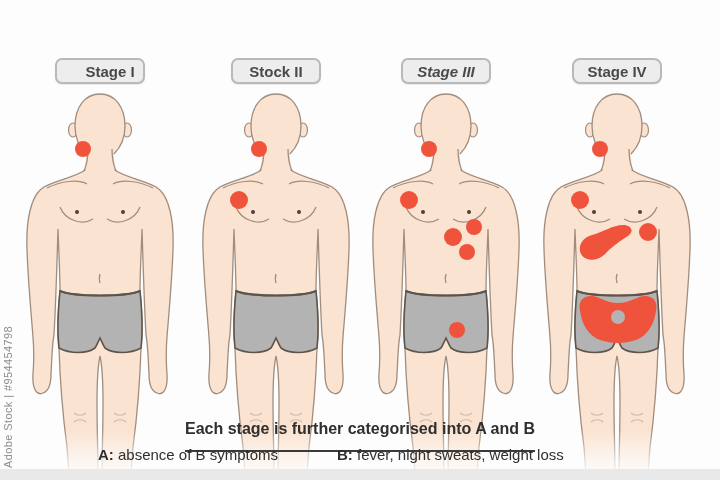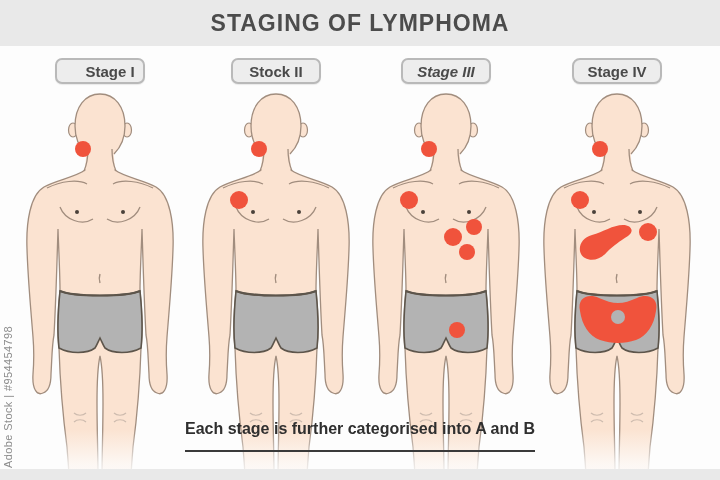--- a/index.html
+++ b/index.html
@@ -79,23 +79,20 @@
 
         <path fill="#b3b3b3" stroke="#5d554b" stroke-width="1.6" d="M46,206 C60,212 112,212 126,206 C128,226 129,246 127,263 C116,269 99,269 91,263 C89,260 88,257 86,253 C84,257 83,260 81,263 C73,269 56,269 45,263 C43,246 44,226 46,206 Z"></path>
         <path fill="none" stroke="#5d554b" stroke-width="2.2" d="M46,206 C60,212 112,212 126,206"></path>
 
         <path fill="none" stroke="#cdbbae" stroke-width="1.2" d="M60,328 C63,331 69,331 72,328 M60,337 C63,334 69,334 72,337"></path>
         <path fill="none" stroke="#cdbbae" stroke-width="1.2" d="M100,328 C103,331 109,331 112,328 M100,337 C103,334 109,334 112,337"></path>
       </g>
     </defs>
   </svg>
 
-  <div class="banner">
-    <div class="title">STAGING OF LYMPHOMA</div>
-  </div>
 
   <div id="figures">
       <div class="stage-btn" style="left: 55px; padding-left: 20px;">Stage I</div>
       <svg class="figure-svg" viewBox="0 0 172 392" style="left: 14px;">
         <use href="#figure-base"></use>
         <circle cx="69" cy="64" r="8" fill="#f0533c"></circle>
         <rect x="0" y="344" width="172" height="48" fill="url(#legFade)"></rect>
       </svg>
       <div class="stage-btn" style="left: 231px;">Stock II</div>
       <svg class="figure-svg" viewBox="0 0 172 392" style="left: 190px;">
@@ -124,17 +121,23 @@
         <circle cx="117" cy="147" r="9" fill="#f0533c"></circle>
         <path d="M49,226 C46,213 57,208 68,213 C75,216 81,218 87,218 C93,218 99,216 106,213 C117,208 128,213 125,226 C123,240 116,251 105,255 C93,259 81,259 69,255 C58,251 51,240 49,226 Z" fill="#f0533c"></path>
         <circle cx="87" cy="232" r="7" fill="#b3b3b3"></circle>
         <rect x="0" y="344" width="172" height="48" fill="url(#legFade)"></rect>
       </svg>
     </div>
 
   <div class="footer-heading">
     <span class="u">Each stage is further categorised into A and B</span>
   </div>
+  <div class="footer-ab" id="ab-a">
+    <span class="lbl">A:</span><span> absence of B symptoms</span>
+  </div>
+  <div class="footer-ab" id="ab-b">
+    <span class="lbl">B:</span><span> fever, night sweats, weight loss</span>
+  </div>
 
   <div class="bottom-strip"></div>
   <div class="watermark">Adobe Stock | #954454798</div>
 
 </div>
 
 </body></html>

